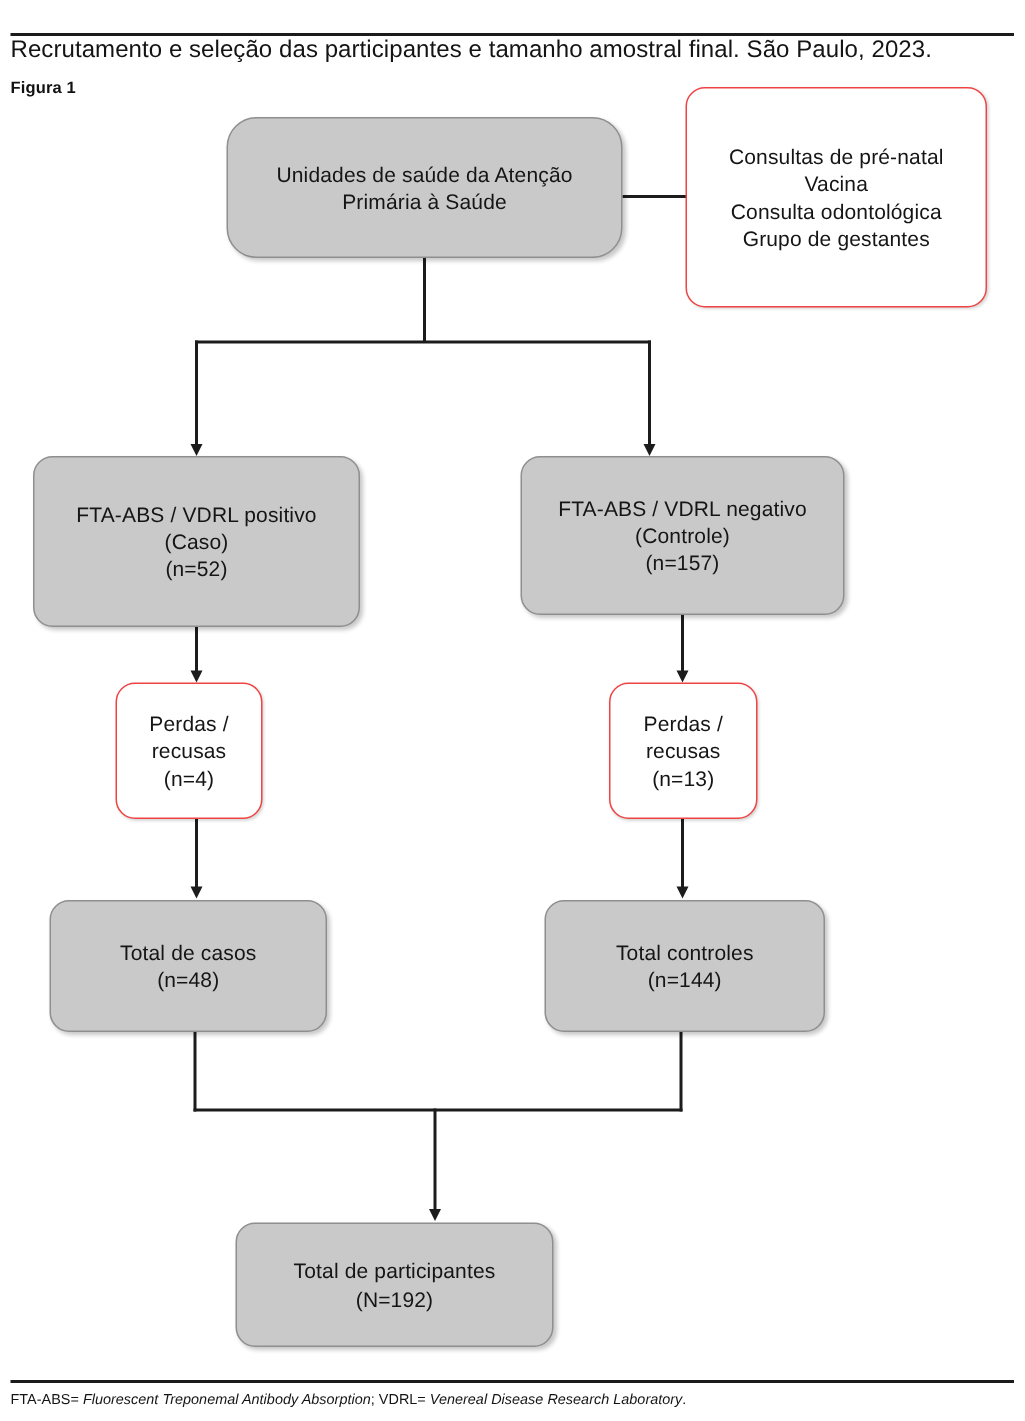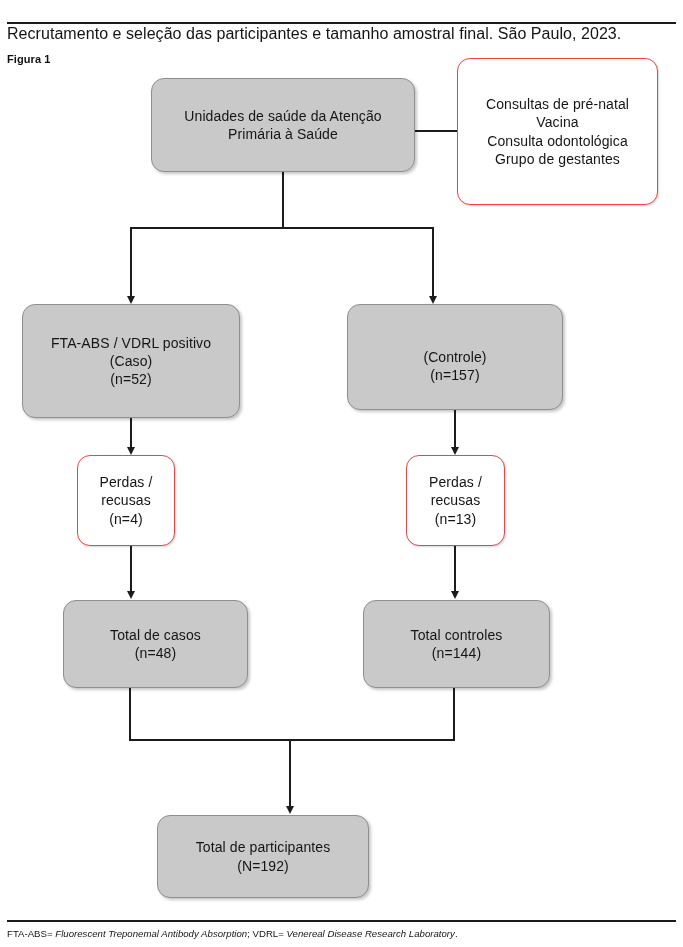--- a/index.html
+++ b/index.html
@@ -142,21 +142,21 @@
 
   <div class="edge v" style="left:454px; top:546px; height:46px;"></div>
   <div class="arrow" style="left:450.5px; top:591px;"></div>
 
   <div class="edge v" style="left:129px; top:688px; height:53px;"></div>
   <div class="edge v" style="left:453px; top:688px; height:53px;"></div>
   <div class="edge h" style="left:129px; top:739px; width:326px;"></div>
   <div class="edge v" style="left:289px; top:739px; height:68px;"></div>
   <div class="arrow" style="left:285.5px; top:806px;"></div>
 
-  <div class="node filled" style="left:151px; top:78px; width:264px; height:94px;">
+  <div class="node filled" style="left:151px; top:78px; width:264px; height:94px;border-radius:20px;">
     <span class="txt">
       <span>Unidades de saúde da Atenção</span><br>
       <span>Primária à Saúde</span>
     </span>
   </div>
 
   <div class="node outline" style="left:457px; top:58px; width:201px; height:147px;">
     <span class="txt">
       <span>Consultas de pré-natal</span><br>
       <span>Vacina</span><br>
@@ -168,21 +168,21 @@
   <div class="node filled" style="left:22px; top:304px; width:218px; height:114px;">
     <span class="txt">
       <span>FTA-ABS / VDRL positivo</span><br>
       <span>(Caso)</span><br>
       <span>(n=52)</span>
     </span>
   </div>
 
   <div class="node filled" style="left:347px; top:304px; width:216px; height:106px;">
     <span class="txt">
-      <br>
+      <span>FTA-ABS / VDRL negativo</span><br>
       <span>(Controle)</span><br>
       <span>(n=157)</span>
     </span>
   </div>
 
   <div class="node outline" style="left:77px; top:455px; width:98px; height:91px;">
     <span class="txt">
       <span>Perdas /</span><br>
       <span>recusas</span><br>
       <span>(n=4)</span>
@@ -190,21 +190,21 @@
   </div>
 
   <div class="node outline" style="left:406px; top:455px; width:99px; height:91px;">
     <span class="txt">
       <span>Perdas /</span><br>
       <span>recusas</span><br>
       <span>(n=13)</span>
     </span>
   </div>
 
-  <div class="node filled" style="left:33px; top:600px; width:185px; height:88px;margin-left:30px;">
+  <div class="node filled" style="left:33px; top:600px; width:185px; height:88px;">
     <span class="txt">
       <span>Total de casos</span><br>
       <span>(n=48)</span>
     </span>
   </div>
 
   <div class="node filled" style="left:363px; top:600px; width:187px; height:88px;">
     <span class="txt">
       <span>Total controles</span><br>
       <span>(n=144)</span>

